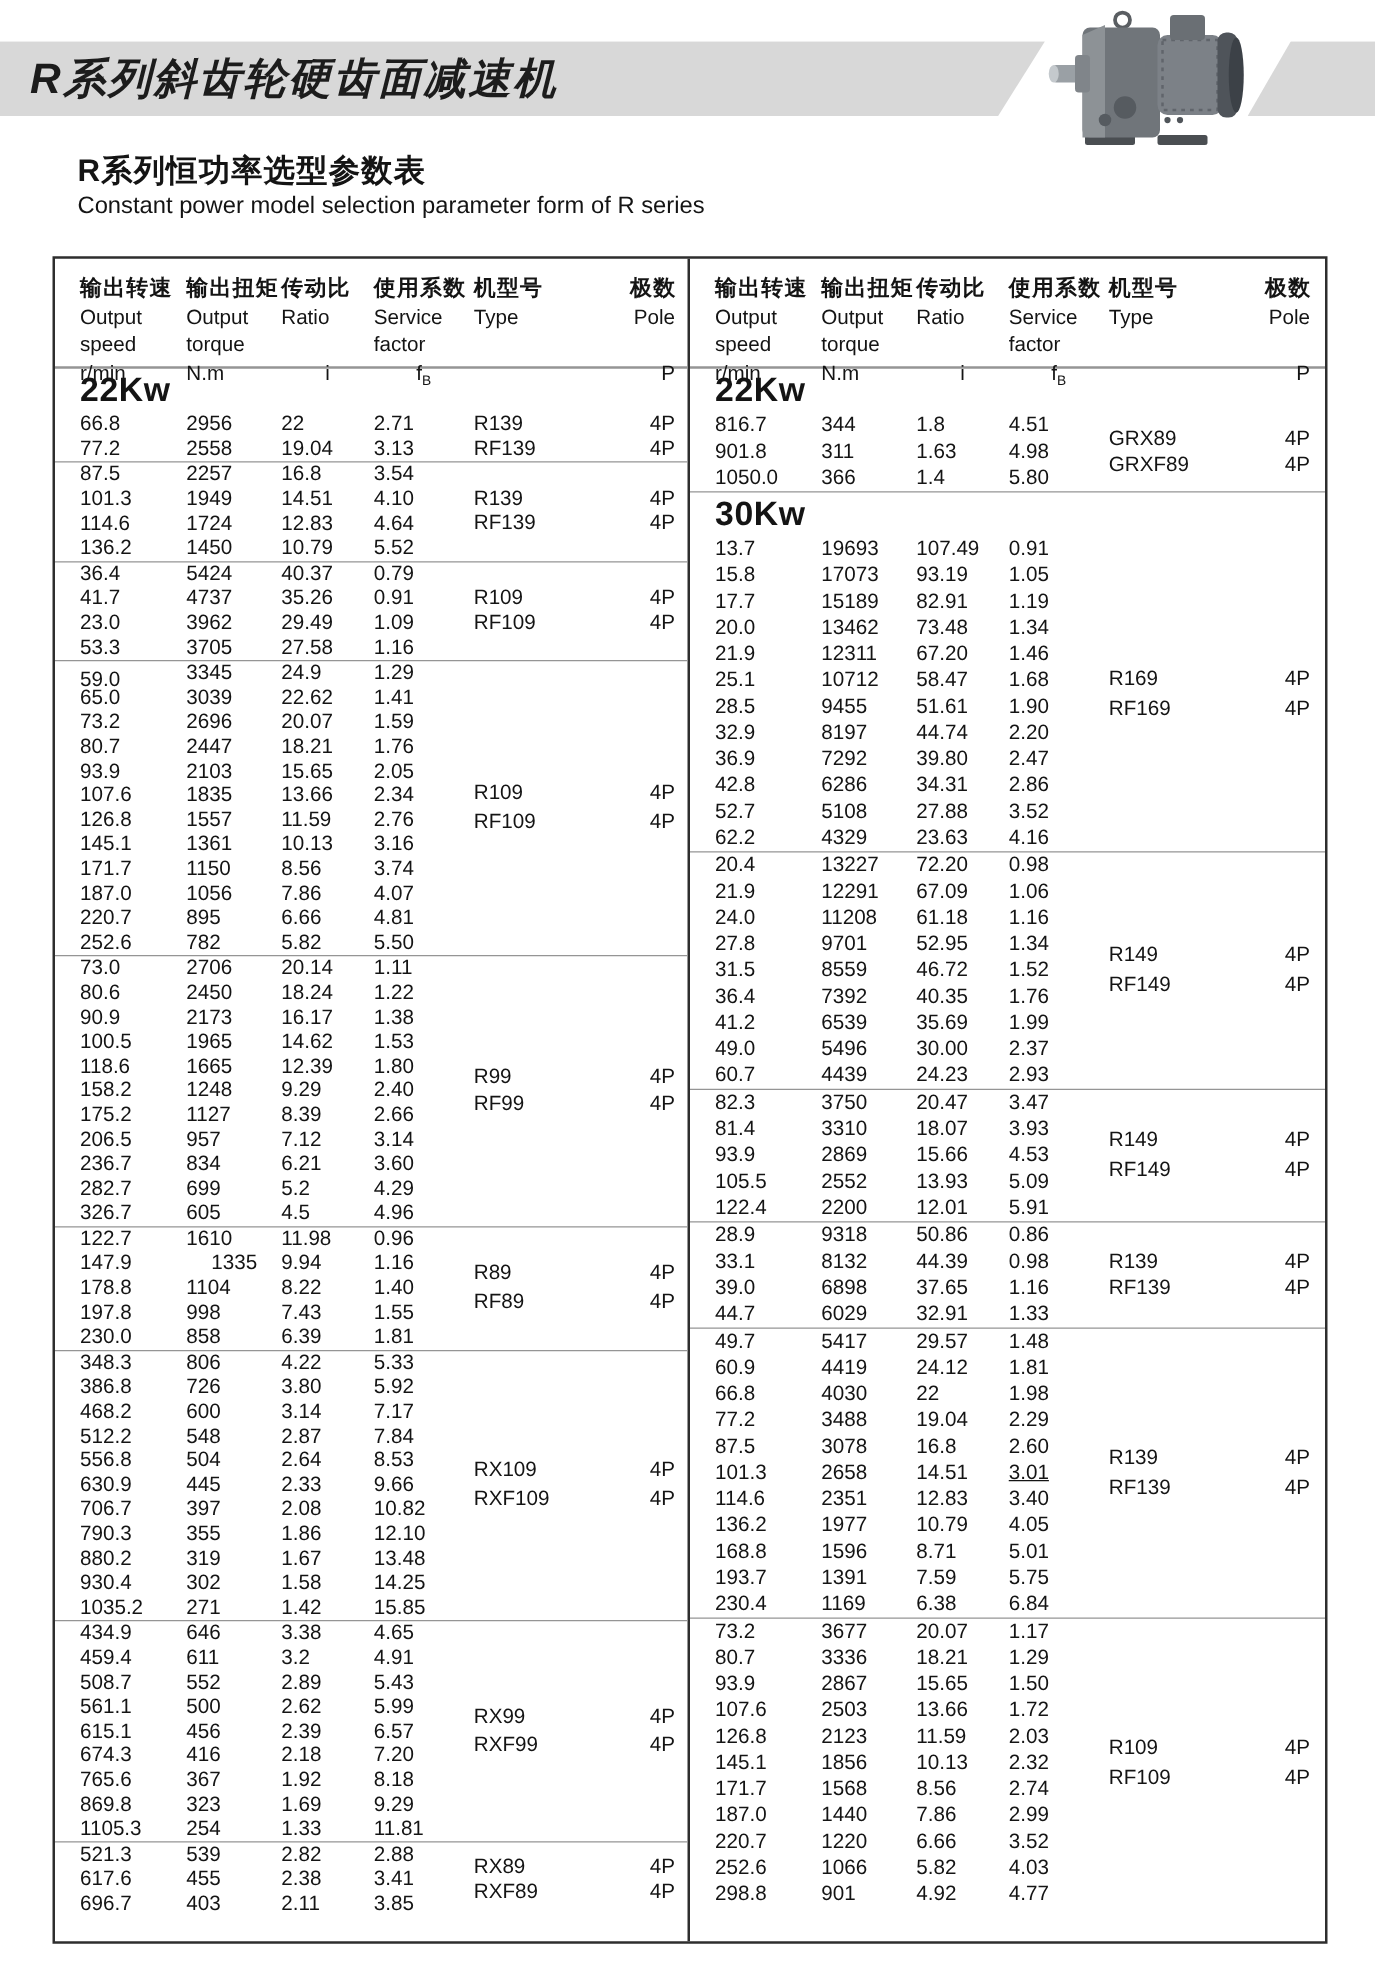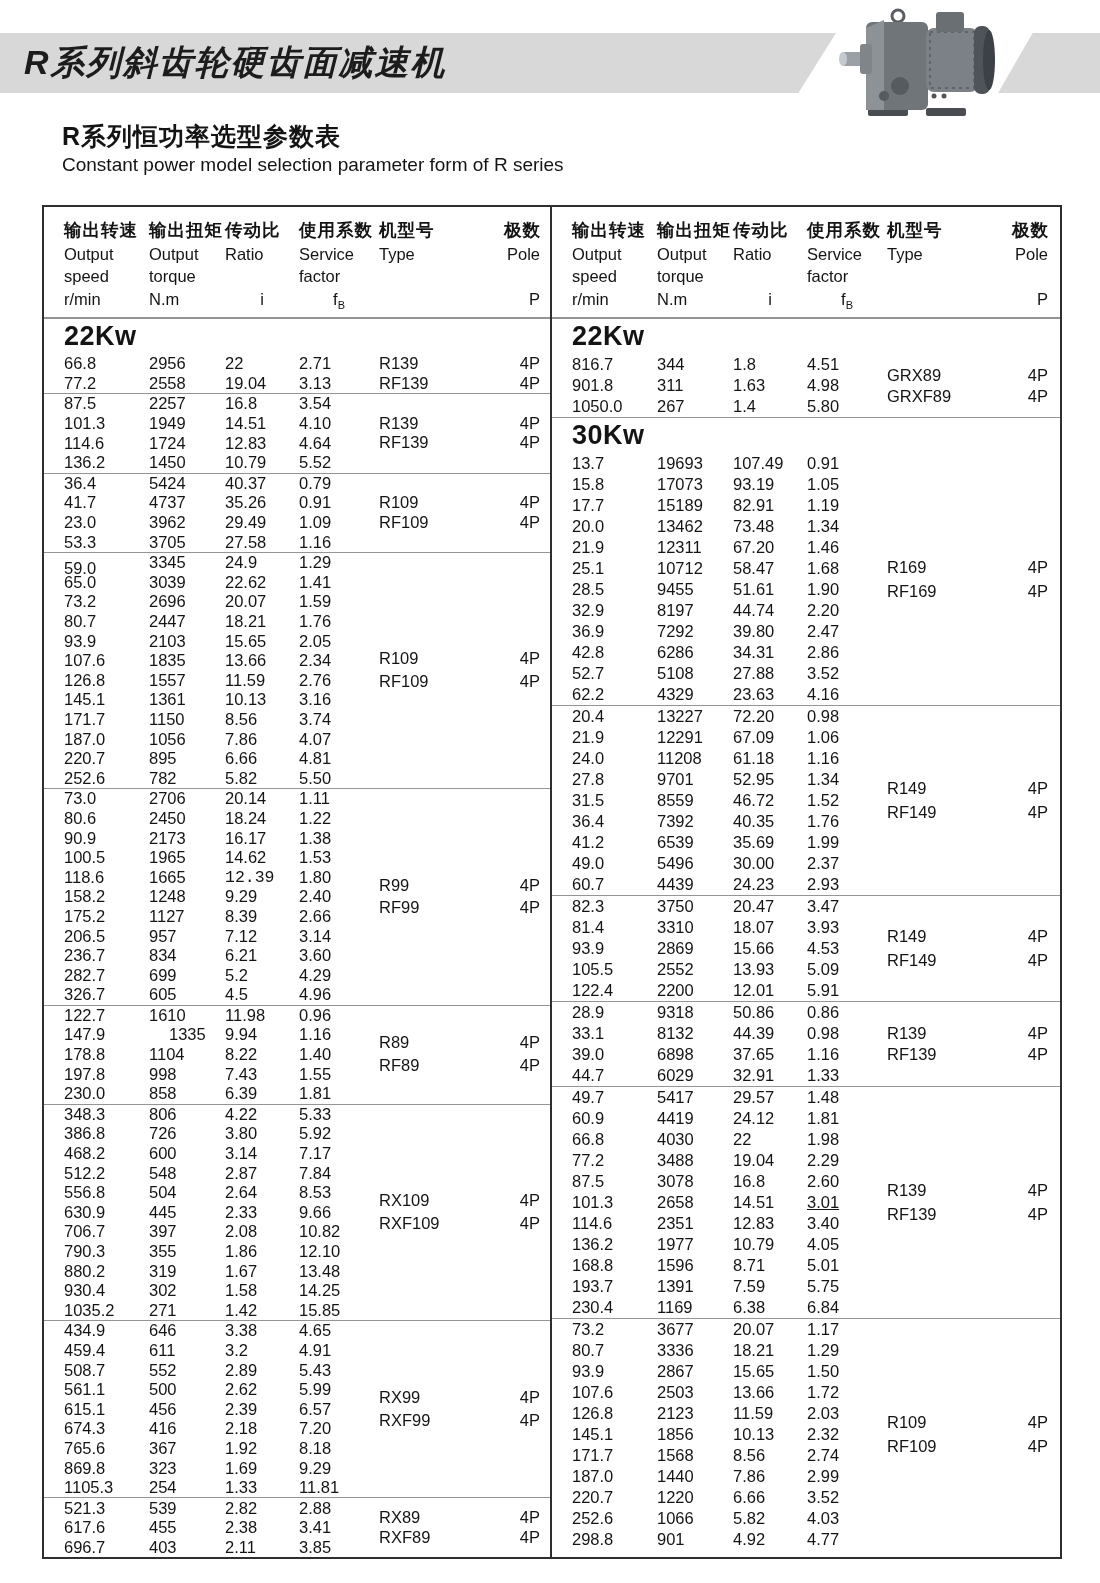--- a/index.html
+++ b/index.html
@@ -37,21 +37,21 @@
   .table-wrap {
     position:absolute; left:42px; top:205px; width:1016px; min-height:1346px;
     border:2px solid var(--border-dark);
     display:flex; align-items:stretch; background:#fff;
   }
   .half { width:50%; box-sizing:border-box; }
   .half-left  { border-right:2px solid var(--border-dark); --rh:19.6px; }
   .half-right { --rh:21px; }
 
   .thead {
-    box-sizing:border-box; height:112px; padding:10px 0 0 20px;
+    box-sizing:border-box; height:88px; padding:10px 0 0 20px;
     border-bottom:2px solid var(--sep-gray);
     display:grid; grid-template-columns:85px 76px 74px 80px 125px 44px;
   }
   .hcol { display:flex; flex-direction:column; white-space:nowrap; }
   .h-zh   { font-size:17.5px; font-weight:bold; line-height:26px; letter-spacing:1px; }
   .h-en   { font-size:16.5px; line-height:22px; }
   .h-unit { font-size:16.5px; line-height:25px; }
   .hcol.c-ratio .h-unit, .hcol.c-sf .h-unit { text-align:center; }
   .hcol.c-pole { text-align:right; padding-right:8px; }
   .h-unit sub { font-size:11px; }
@@ -293,21 +293,21 @@
         <div class="num" style="grid-column: 1;">90.9</div>
         <div class="num" style="grid-column: 2;">2173</div>
         <div class="num" style="grid-column: 3;">16.17</div>
         <div class="num" style="grid-column: 4;">1.38</div>
         <div class="num" style="grid-column: 1;">100.5</div>
         <div class="num" style="grid-column: 2;">1965</div>
         <div class="num" style="grid-column: 3;">14.62</div>
         <div class="num" style="grid-column: 4;">1.53</div>
         <div class="num" style="grid-column: 1;">118.6</div>
         <div class="num" style="grid-column: 2;">1665</div>
-        <div class="num" style="grid-column: 3; font-family: Liberation Mono, monospace;">12.39</div>
+        <div class="num" style="grid-column: 3;">12.39</div>
         <div class="num" style="grid-column: 4;">1.80</div>
         <div class="num" style="grid-column: 1;">158.2</div>
         <div class="num" style="grid-column: 2;">1248</div>
         <div class="num" style="grid-column: 3;">9.29</div>
         <div class="num" style="grid-column: 4;">2.40</div>
         <div class="num" style="grid-column: 1;">175.2</div>
         <div class="num" style="grid-column: 2;">1127</div>
         <div class="num" style="grid-column: 3;">8.39</div>
         <div class="num" style="grid-column: 4;">2.66</div>
         <div class="num" style="grid-column: 1;">206.5</div>
@@ -531,21 +531,21 @@
       <div class="group">
         <div class="num" style="grid-column: 1;">816.7</div>
         <div class="num" style="grid-column: 2;">344</div>
         <div class="num" style="grid-column: 3;">1.8</div>
         <div class="num" style="grid-column: 4;">4.51</div>
         <div class="num" style="grid-column: 1;">901.8</div>
         <div class="num" style="grid-column: 2;">311</div>
         <div class="num" style="grid-column: 3;">1.63</div>
         <div class="num" style="grid-column: 4;">4.98</div>
         <div class="num" style="grid-column: 1;">1050.0</div>
-        <div class="num" style="grid-column: 2;">267</div>
+        <div class="num" style="grid-column: 2;">366</div>
         <div class="num" style="grid-column: 3;">1.4</div>
         <div class="num" style="grid-column: 4;">5.80</div>
         <div class="typecell" style="grid-row: 1 / span 3;">
           <div>GRX89</div>
           <div>GRXF89</div>
         </div>
         <div class="polecell" style="grid-row: 1 / span 3;">
           <div>4P</div>
           <div>4P</div>
         </div>

